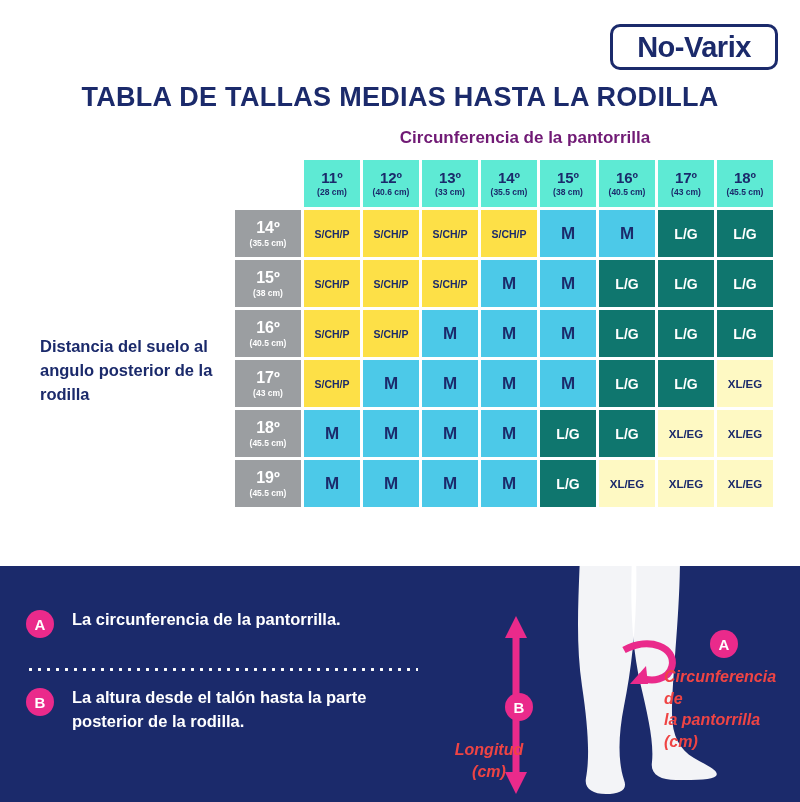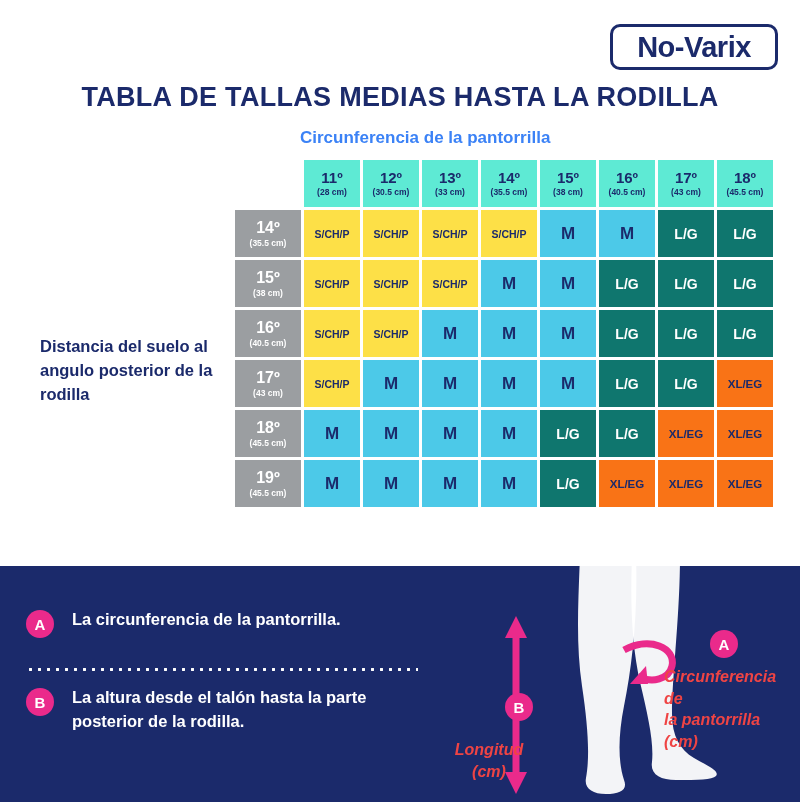--- a/index.html
+++ b/index.html
@@ -37,22 +37,22 @@
     color: #1b2a6b;
     font-size: 27px;
     font-weight: bold;
     letter-spacing: 0.3px;
   }
 
   
   #coltitle {
     position: absolute;
     top: 128px; left: 300px; width: 450px;
-    text-align: left;
-    color: #3b82f6;
+    text-align: center;
+    color: #701a75;
     font-size: 17px;
     font-weight: bold;
   }
 
   
   #rowtitle {
     position: absolute;
     top: 335px; left: 40px; width: 190px;
     color: #1b2a6b;
     font-size: 16.5px;
@@ -85,21 +85,21 @@
   }
   .hmain { font-size: 15px; font-weight: bold; display:block; line-height:1.1; }
   .hsub  { font-size: 8.5px; font-weight: bold; display:block; line-height:1.2; margin-top:1px;}
   #grid td.rowhead .hmain { font-size: 16px; }
   #grid td.rowhead .hsub  { font-size: 8.5px; color:#ffffff; }
 
   td.cell { font-weight: bold; color:#1b2a6b; }
   td.c-s  { background:#fde047; font-size: 10.5px; }
   td.c-m  { background:#4cc9e8; font-size: 17px; }
   td.c-l  { background:#0f766e; font-size: 14px; color:#ffffff; }
-  td.c-xl { background:#f97316; font-size: 11.5px; }
+  td.c-xl { background:#fef9c3; font-size: 11.5px; }
 
   
   #bottom {
     position: absolute;
     left: 0; top: 566px;
     width: 800px; height: 236px;
     background: #1b2a6b;
     overflow: hidden;
   }
   .legend-row {
@@ -164,21 +164,21 @@
 <table id="grid">
   <thead>
     <tr>
       <th class="corner"></th>
       <th class="colhead">
         <span class="hmain">11º</span>
         <span class="hsub">(28 cm)</span>
       </th>
       <th class="colhead">
         <span class="hmain">12º</span>
-        <span class="hsub">(30.5 cm)</span>
+        <span class="hsub">(40.6 cm)</span>
       </th>
       <th class="colhead">
         <span class="hmain">13º</span>
         <span class="hsub">(33 cm)</span>
       </th>
       <th class="colhead">
         <span class="hmain">14º</span>
         <span class="hsub">(35.5 cm)</span>
       </th>
       <th class="colhead">

